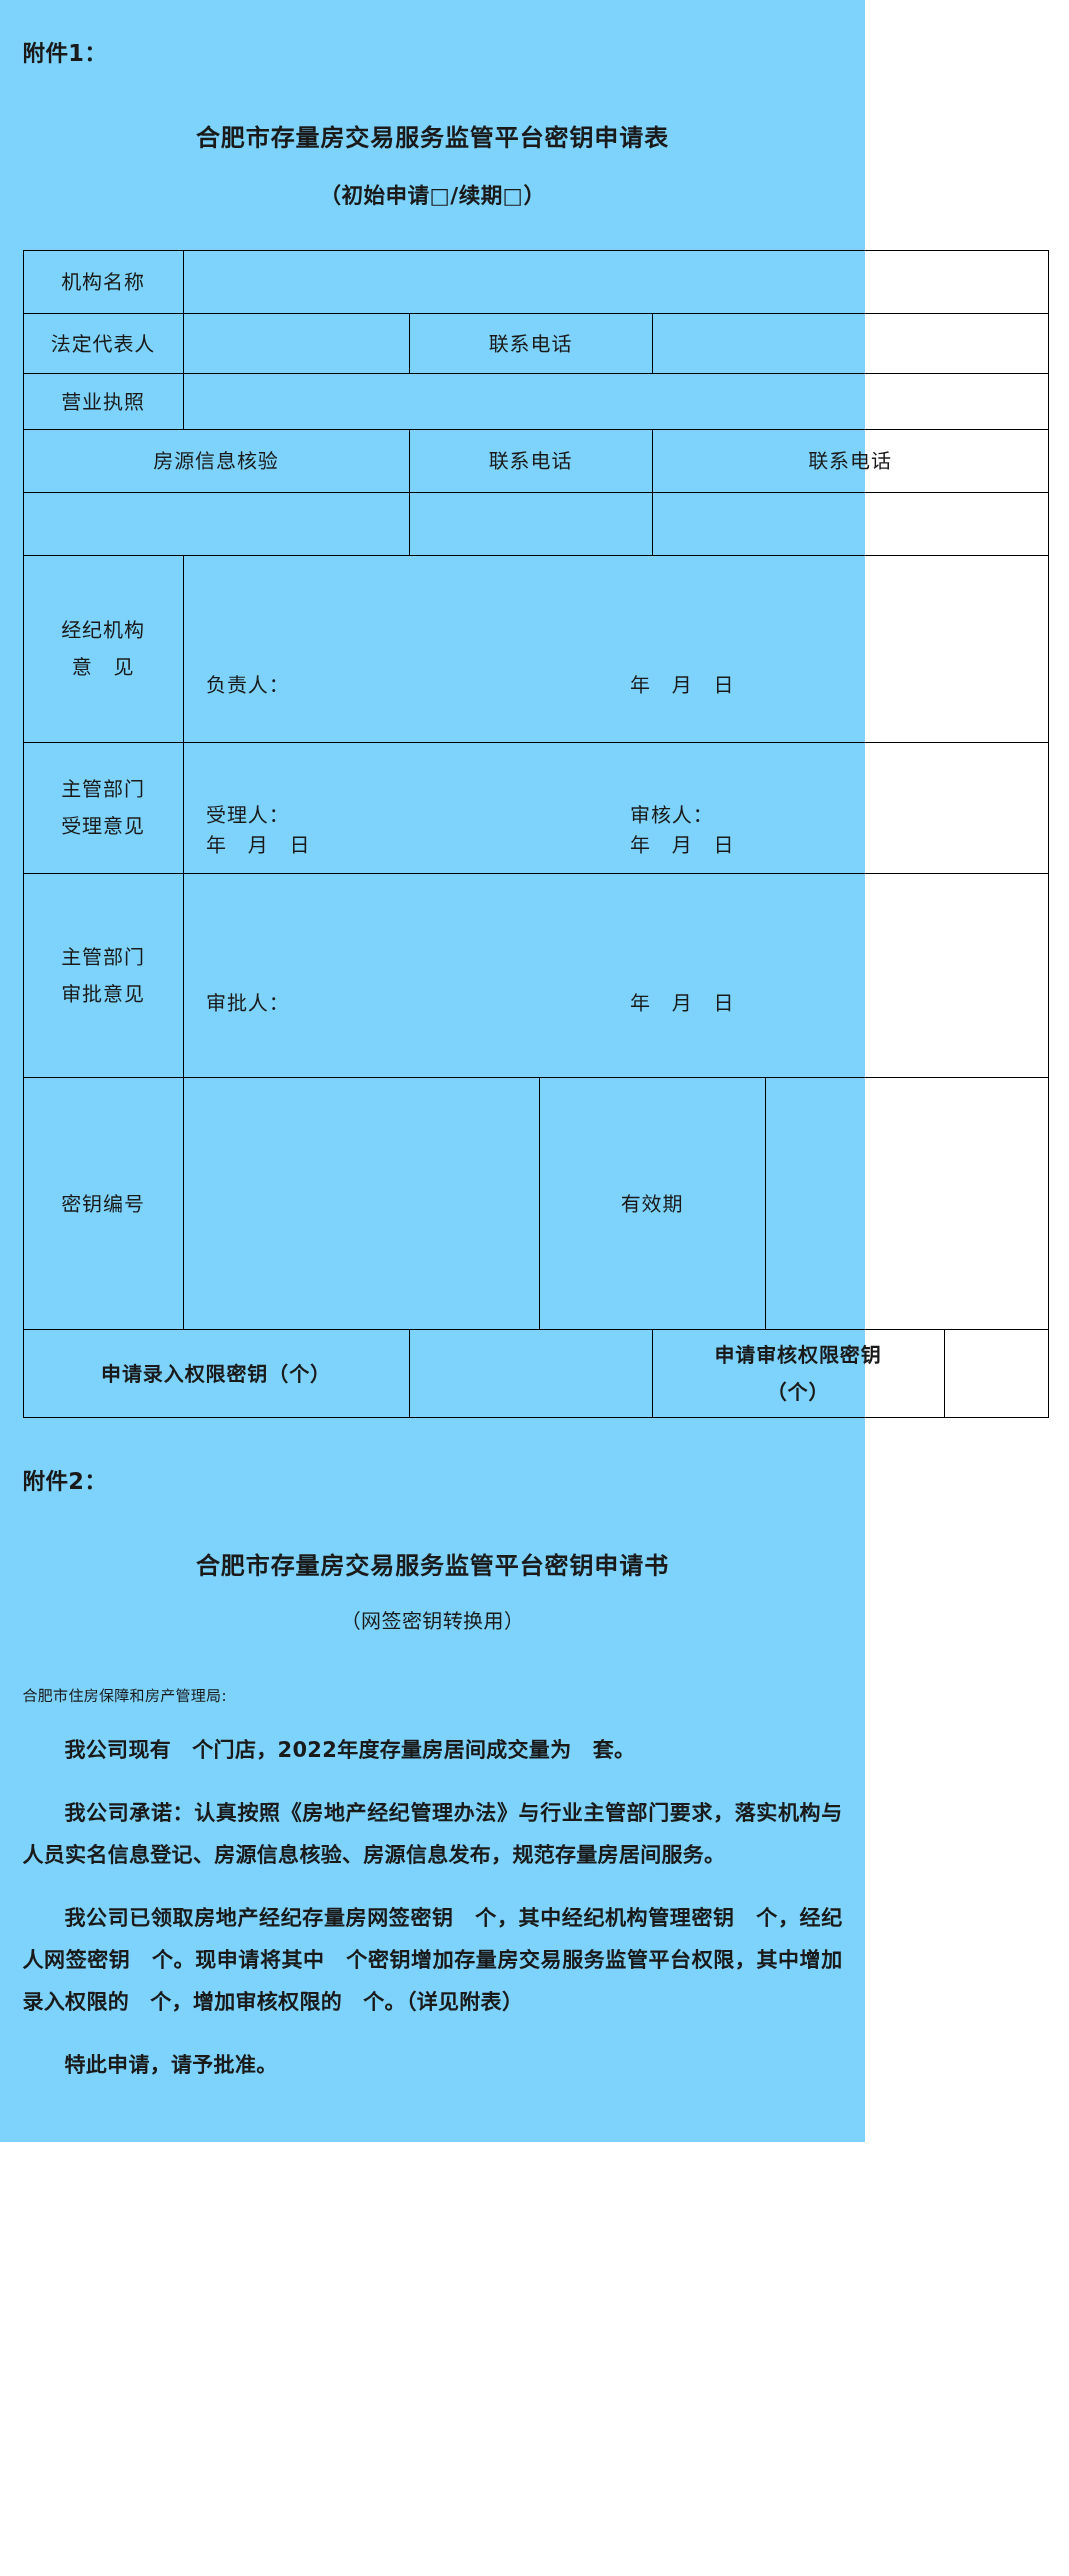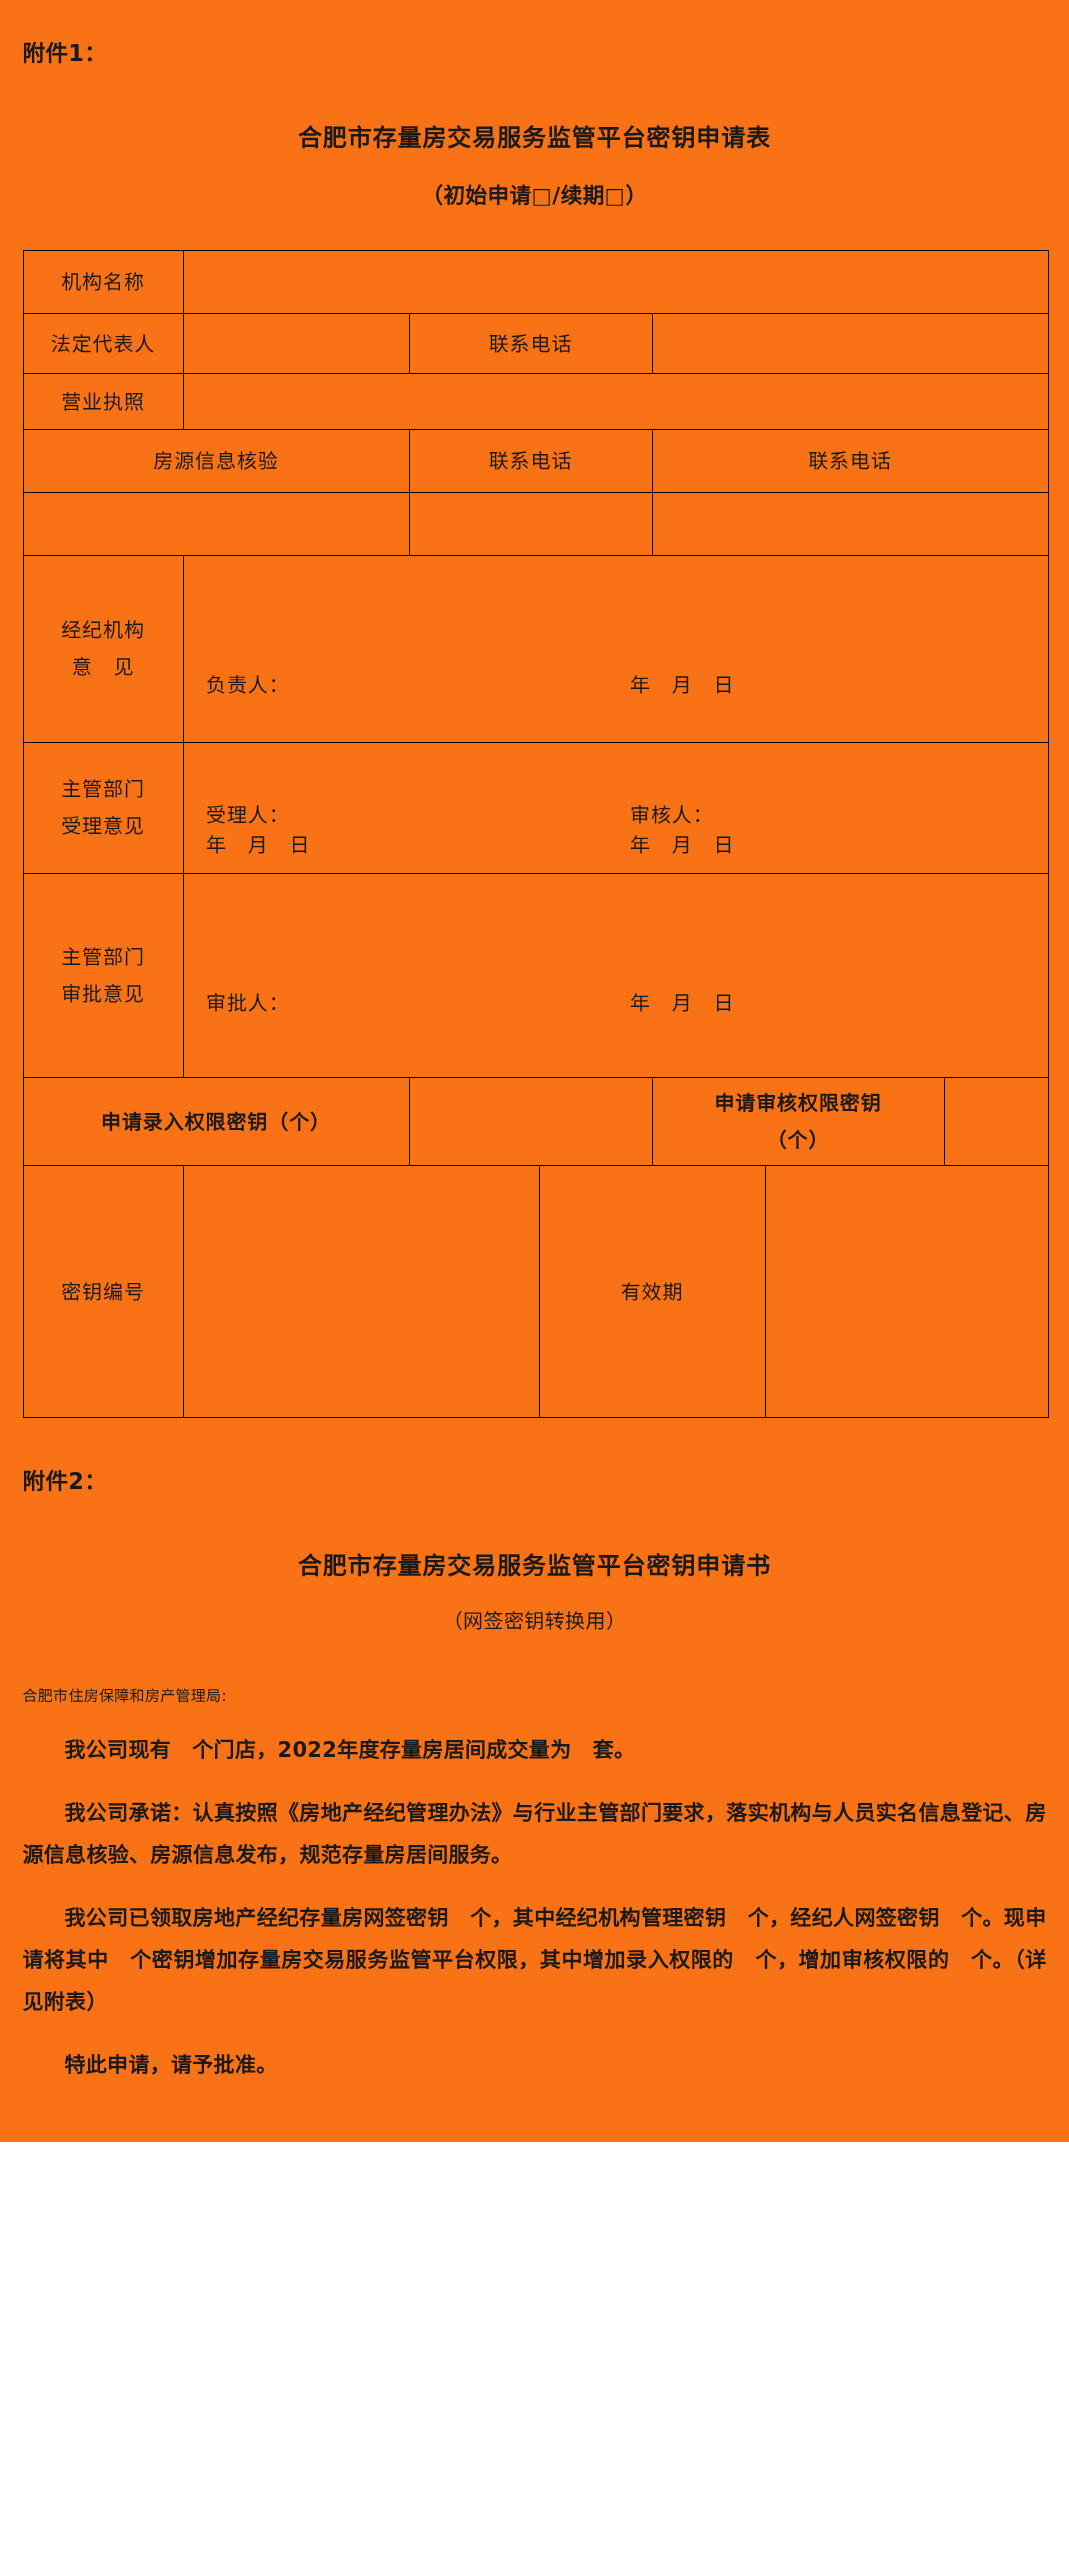--- a/index.html
+++ b/index.html
@@ -8,24 +8,24 @@
     padding: 0;
     background: #ffffff;
   }
   body {
     width: 1069px;
     font-family: "DejaVu Sans", "Liberation Sans", sans-serif;
     color: #1a1a1a;
     -webkit-font-smoothing: antialiased;
   }
   .page {
-    width: 1069px;
+    width: 865px;
     box-sizing: border-box;
     padding: 0 22.5px 35px 22.5px;
-    background: #f97316;
+    background: #7dd3fc;
   }
 
   
   .attach-label {
     font-size: 22.5px;
     font-weight: bold;
     letter-spacing: 0.4px;
     padding-top: 38px;
     padding-bottom: 5.2px;
     line-height: 1.4;
@@ -243,36 +243,36 @@
             <div class="opinion-body pad-top-big">
               <div class="sign-row">
                 <span class="sign-col-a">审批人：</span>
                 <span class="sign-col-b">年　月　日</span>
               </div>
             </div>
           </td>
         </tr>
 
         <tr>
+          <td class="cell-label h-290">密钥编号</td>
+          <td class="cell-blank h-290" colspan="3"></td>
+          <td class="cell-label h-290" colspan="2">有效期</td>
+          <td class="cell-blank h-290" colspan="2"></td>
+        </tr>
+
+        <tr>
           <td class="cell-label-bold h-100" colspan="3">申请录入权限密钥（个）</td>
           <td class="cell-blank h-100" colspan="2"></td>
           <td class="cell-label-bold h-100" colspan="2">
             <span class="stack-label">申请审核权限密钥</span>
             <span class="stack-label">（个）</span>
           </td>
           <td class="cell-blank h-100"></td>
         </tr>
 
-        <tr>
-          <td class="cell-label h-290">密钥编号</td>
-          <td class="cell-blank h-290" colspan="3"></td>
-          <td class="cell-label h-290" colspan="2">有效期</td>
-          <td class="cell-blank h-290" colspan="2"></td>
-        </tr>
-
       </tbody>
     </table>
   </div>
 
   <div class="attach-label" style="padding-top:48px;">附件2：</div>
 
   <div class="doc-title">合肥市存量房交易服务监管平台密钥申请书</div>
 
   <div class="doc-subtitle-light">（网签密钥转换用）</div>
 

